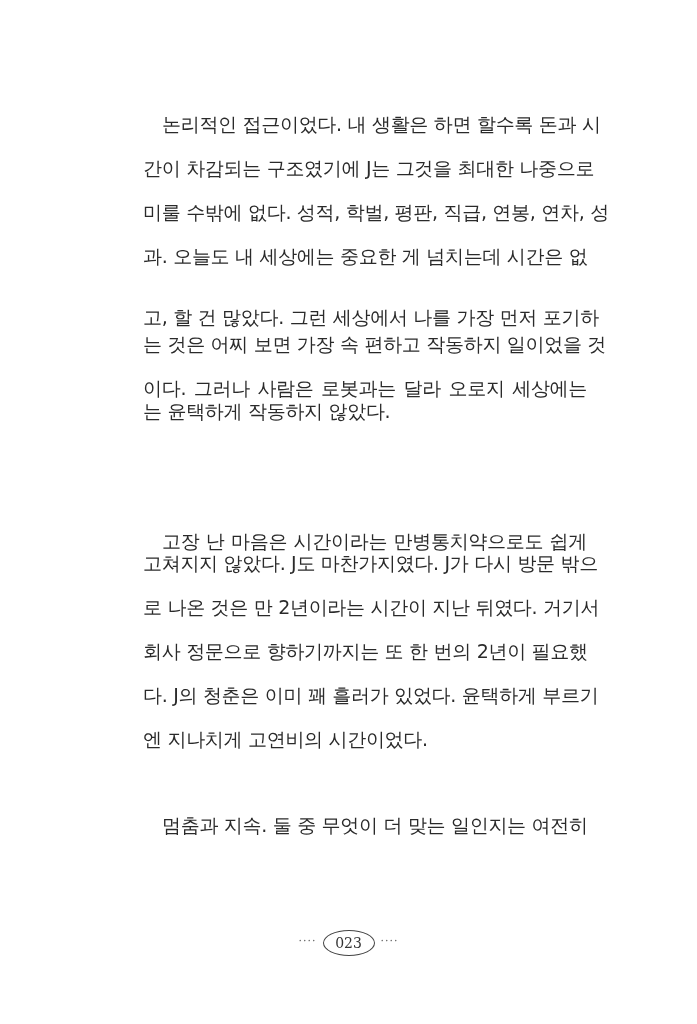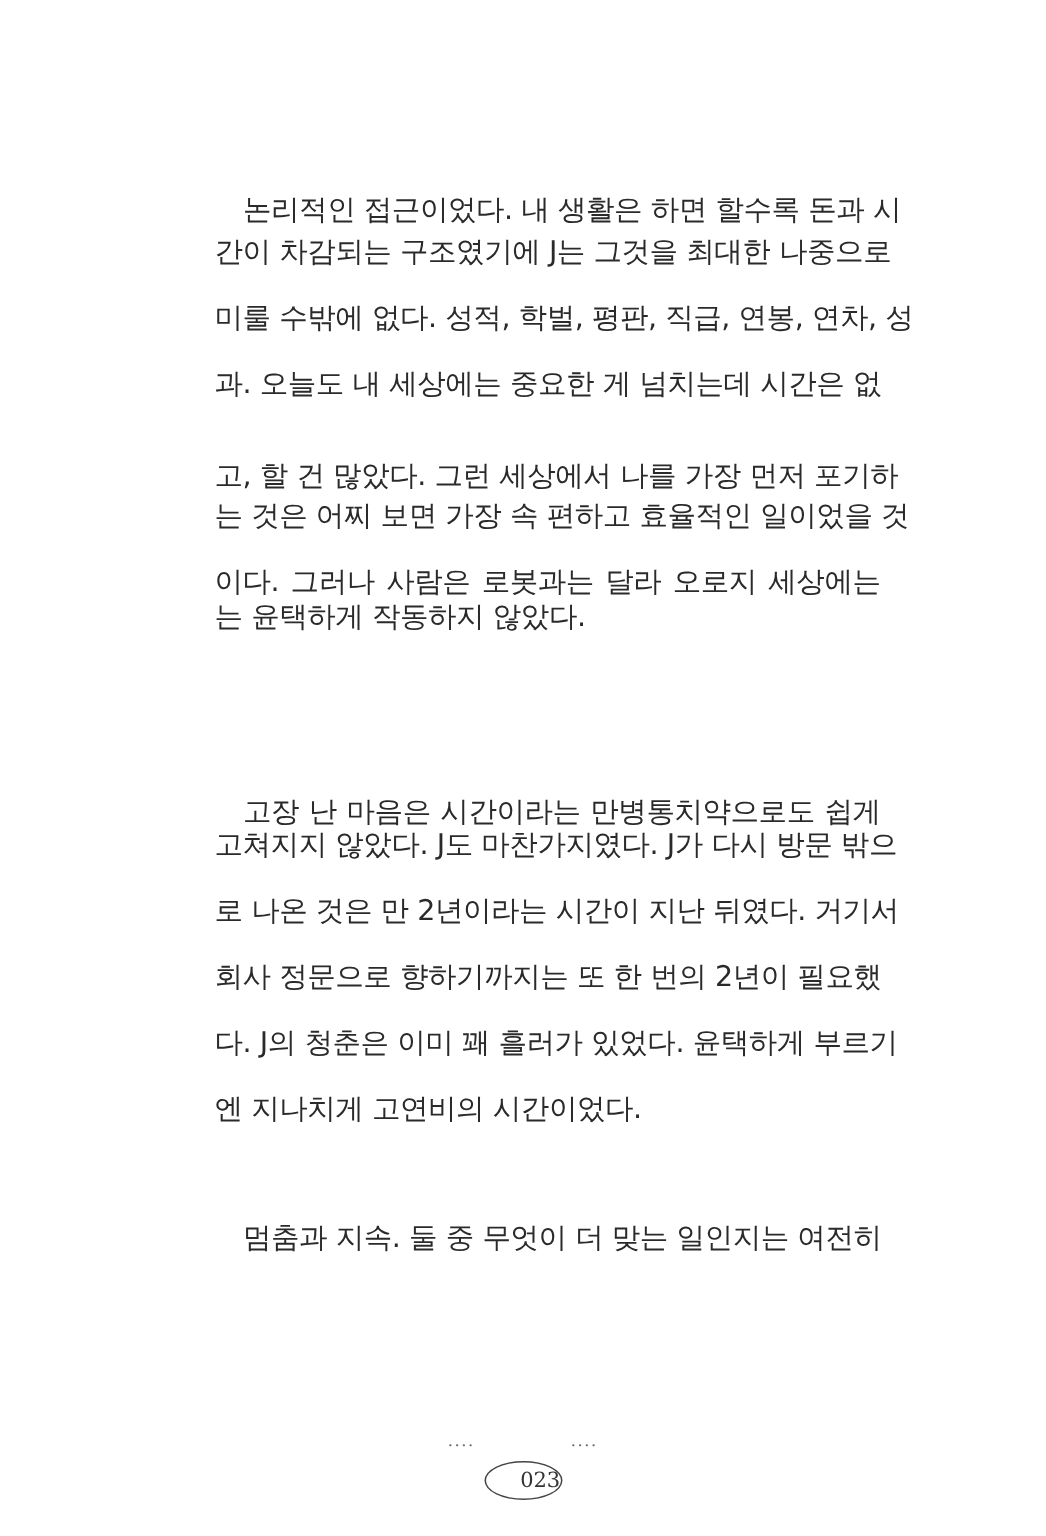--- a/index.html
+++ b/index.html
@@ -57,37 +57,36 @@
       color: #666;
       position: relative;
       top: -2px;
     }
     .folio .num {
       border: 1px solid #444;
       border-radius: 50%;
       width: 50px;
       height: 24px;
       line-height: 24px;
-      text-align: right;
+      text-align: center;
       font-size: 14px;
-      margin-top: 44px;
     }
   </style>
 </head>
 <body>
 
 <div class="page">
 
   <div>
-    <div class="line indent" style="top:128px">논리적인 접근이었다. 내 생활은 하면 할수록 돈과 시</div>
+    <div class="line indent" style="top:112px">논리적인 접근이었다. 내 생활은 하면 할수록 돈과 시</div>
     <div class="line" style="top:156px">간이 차감되는 구조였기에 J는 그것을 최대한 나중으로</div>
     <div class="line" style="top:200px">미룰 수밖에 없다. 성적, 학벌, 평판, 직급, 연봉, 연차, 성</div>
     <div class="line" style="top:244px">과. 오늘도 내 세상에는 중요한 게 넘치는데 시간은 없</div>
     <div class="line" style="top:305px">고, 할 건 많았다. 그런 세상에서 나를 가장 먼저 포기하</div>
-    <div class="line" style="top:332px">는 것은 어찌 보면 가장 속 편하고 효율적인 일이었을 것</div>
+    <div class="line" style="top:332px">는 것은 어찌 보면 가장 속 편하고 작동하지 일이었을 것</div>
     <div class="line" style="top:376px">이다. 그러나 사람은 로봇과는 달라 오로지 세상에는</div>
     <div class="line last" style="top:399px">는 윤택하게 작동하지 않았다.</div>
   </div>
 
   <div>
     <div class="line indent" style="top:529px">고장 난 마음은 시간이라는 만병통치약으로도 쉽게</div>
     <div class="line" style="top:551px">고쳐지지 않았다. J도 마찬가지였다. J가 다시 방문 밖으</div>
     <div class="line" style="top:595px">로 나온 것은 만 2년이라는 시간이 지난 뒤였다. 거기서</div>
     <div class="line" style="top:639px">회사 정문으로 향하기까지는 또 한 번의 2년이 필요했</div>
     <div class="line" style="top:683px">다. J의 청춘은 이미 꽤 흘러가 있었다. 윤택하게 부르기</div>

